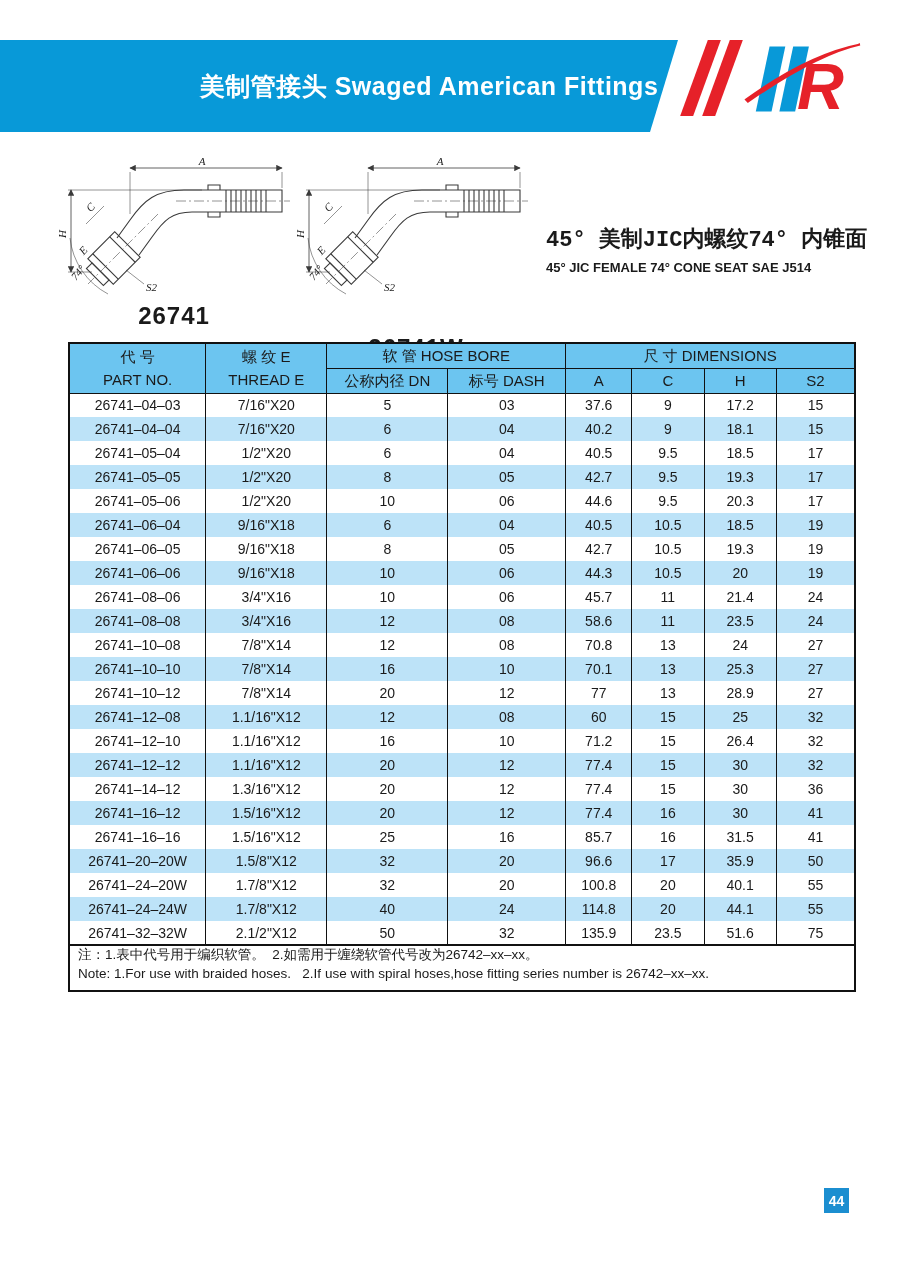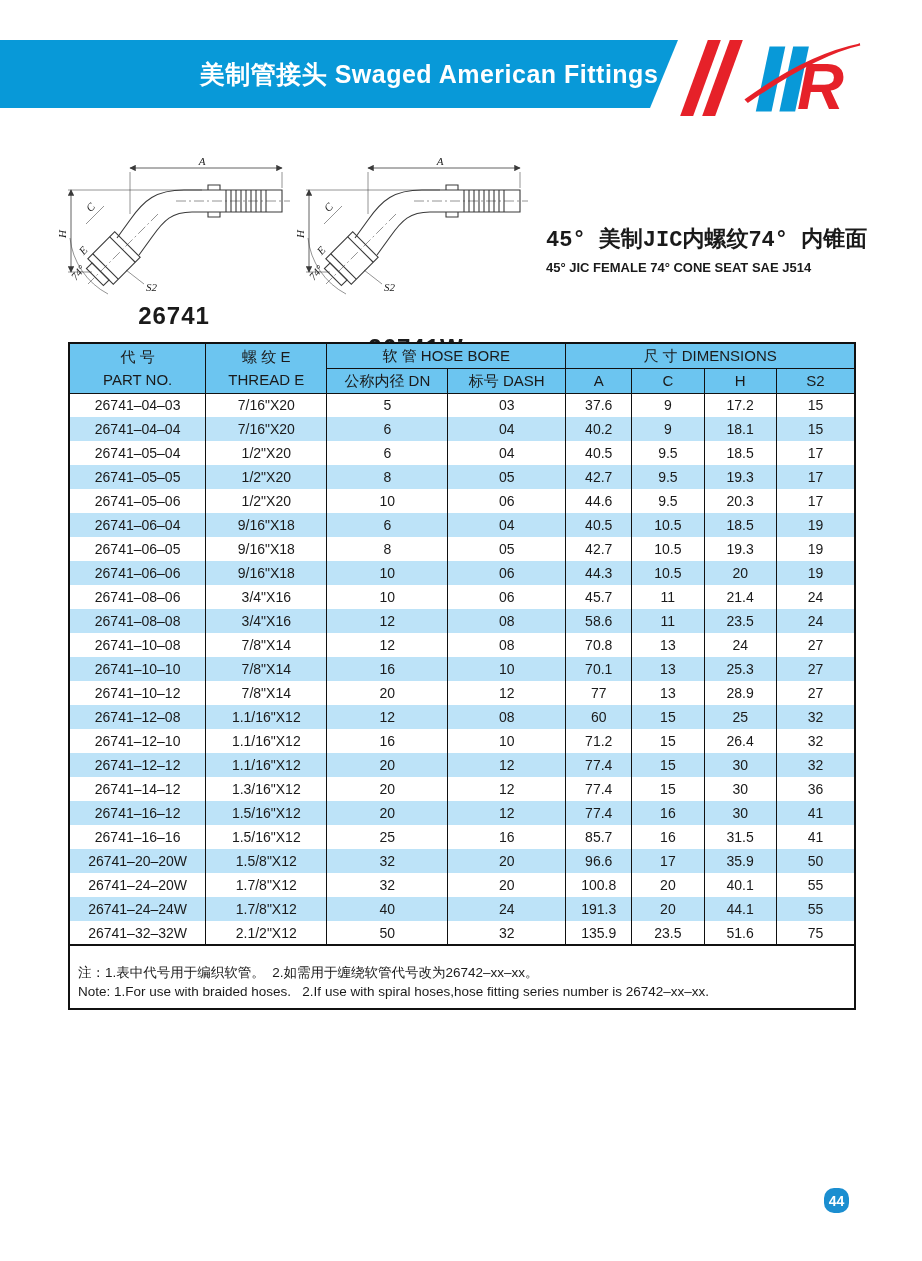--- a/index.html
+++ b/index.html
@@ -13,21 +13,21 @@
   }
   * { margin:0; padding:0; box-sizing:border-box; }
   html,body { background:#ffffff; }
   .page {
     position:relative; width:922px; height:1261px; background:#fff;
     font-family:"Liberation Sans", sans-serif; color:var(--ink); overflow:hidden;
     margin:0 auto;
   }
   
   .banner {
-    position:absolute; left:0; top:40px; width:678px; height:68px;
+    position:absolute; left:0; top:40px; width:678px; height:92px;
     background:var(--banner-blue);
     clip-path:polygon(0 0, 100% 0, calc(100% - 28px) 100%, 0 100%);
     display:flex; align-items:center; justify-content:center;
     padding-left:180px;
   }
   .banner-title { color:#fff; font-weight:bold; font-size:25px; letter-spacing:.5px; white-space:nowrap; }
   .stripe {
     position:absolute; top:40px; height:76px; width:13px;
     background:var(--stripe-red); transform:skewX(-20deg);
   }
@@ -70,27 +70,27 @@
     border:1.5px solid #111; background:var(--header-cell-blue);
     font-weight:normal; font-size:15px; height:25px; padding:0 2px;
     text-align:center; vertical-align:middle; line-height:1.55;margin-top:13px;
   }
   .spec-table tbody td {
     border-left:1.5px solid #111; border-right:1.5px solid #111;
     border-top:none; border-bottom:none;
     text-align:center; font-size:14px; height:24px; padding:0 2px;
   }
   .spec-table tbody tr:nth-child(even) { background:var(--zebra-blue); }
-  .spec-table tfoot td { border-top:2px solid #111; padding:18px 8px 6px 8px; background:#fff; }
+  .spec-table tfoot td { border-top:2px solid #111; padding:0 8px 6px 8px; background:#fff; }
   .note-line { font-size:13.5px; white-space:pre-wrap; line-height:1.4; }
   
   .page-badge {
     position:absolute; left:824px; top:1188px; width:25px; height:25px;
     background:var(--page-badge-blue); color:#fff; font-size:14px; font-weight:bold;
-    display:flex; align-items:center; justify-content:center;border-radius:10px;
+    display:flex; align-items:center; justify-content:center;
   }
 </style>
 </head>
 <body>
 
 <div class="page">
 
   <div class="banner">
     <span class="banner-title">美制管接头 Swaged American Fittings</span>
   </div>
@@ -408,21 +408,21 @@
           <td>100.8</td>
           <td>20</td>
           <td>40.1</td>
           <td>55</td>
         </tr>
         <tr>
           <td>26741–24–24W</td>
           <td>1.7/8"X12</td>
           <td>40</td>
           <td>24</td>
-          <td>191.3</td>
+          <td>114.8</td>
           <td>20</td>
           <td>44.1</td>
           <td>55</td>
         </tr>
         <tr>
           <td>26741–32–32W</td>
           <td>2.1/2"X12</td>
           <td>50</td>
           <td>32</td>
           <td>135.9</td>

